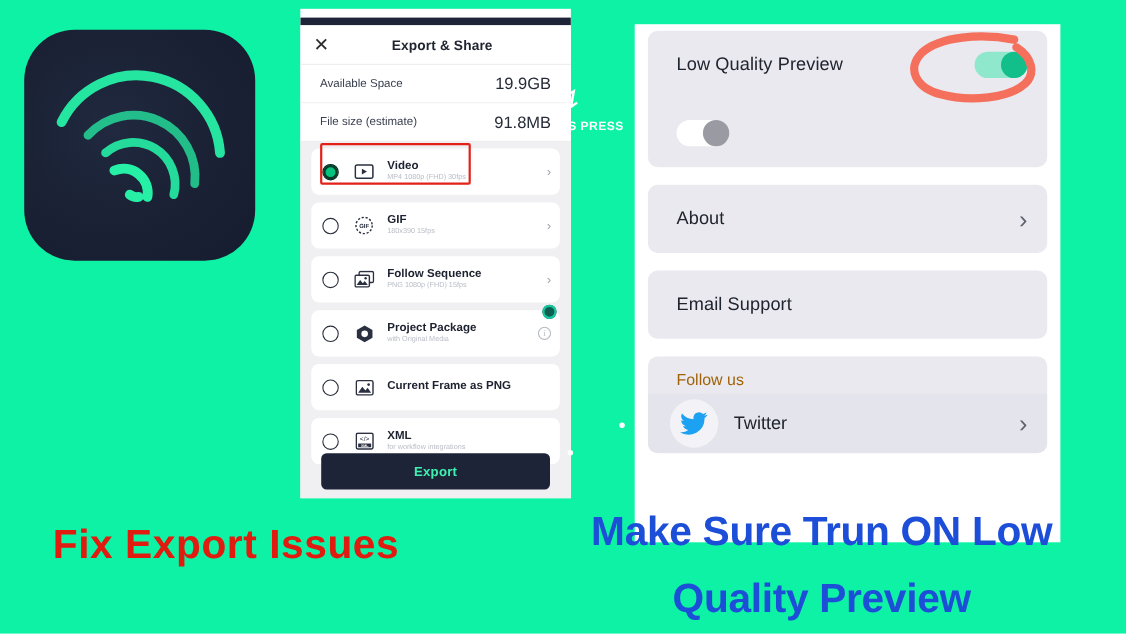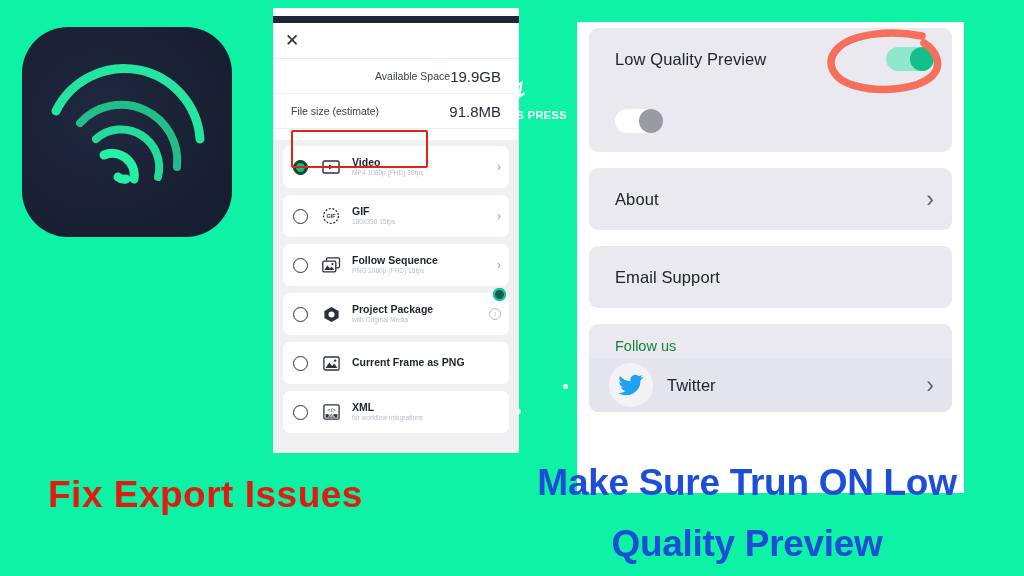--- a/index.html
+++ b/index.html
@@ -65,27 +65,27 @@
   }
 
   .info-row {
     position: absolute; left: 0;
     width: 100%; height: 35px;
     display: flex; align-items: center;
     padding: 0 18px;
     background: #fff;
     border-bottom: 1px solid #eeeeee;
   }
-  .info-row.r1 { top: 51px; text-align: right; }
+  .info-row.r1 { top: 51px; }
   .info-row.r2 { top: 86px; }
   .info-label { flex: 1; font-size: 10.5px; color: #3a4050; }
   .info-value { font-size: 15px; color: #262b38; font-weight: 500; }
 
   .options-area {
-    position: absolute; left: 0; top: 132px;
+    position: absolute; left: 0; top: 121px;
     width: 100%; bottom: 0;
     background: #f0f0f2;
     padding: 6px 10px 0 10px;
   }
   .opt-card {
     position: relative;
     background: #ffffff;
     border-radius: 7px;
     height: 42px;
     margin-bottom: 7px;
@@ -238,21 +238,21 @@
   .chev-big {
     flex: 0 0 auto;
     color: #5d636f;
     font-size: 23px;
     line-height: 1;
     font-weight: 300;
   }
   .follow-head {
     padding: 14px 26px 4px 26px;
     font-size: 14.5px;
-    color: #15803d;
+    color: #a16207;
   }
   .social-row {
     height: 54px;
     display: flex; align-items: center;
     padding: 0 18px 0 20px;
     background: #e4e4ec;
     justify-content: space-between;
   }
   .avatar {
     width: 44px; height: 44px; border-radius: 50%;
@@ -312,20 +312,21 @@
         <path d="M 96 150 A 10 10 0 0 0 104 152" stroke="#26f0a6" stroke-width="9"></path>
       </g>
     </svg>
   </div>
 
   <div class="panel-left">
     <div class="topbar"></div>
 
     <div class="sheet-header">
       <div class="close-x">✕</div>
+      <div class="sheet-title">Export &amp; Share</div>
     </div>
 
     <div class="info-row r1">
       <span class="info-label">Available Space</span>
       <span class="info-value">19.9GB</span>
     </div>
     <div class="info-row r2">
       <span class="info-label">File size (estimate)</span>
       <span class="info-value">91.8MB</span>
     </div>
@@ -423,20 +424,21 @@
         </div>
         <div class="opt-text">
           <div class="opt-title">XML</div>
           <div class="opt-sub">for workflow integrations</div>
         </div>
         <div class="chev"></div>
       </div>
 
     </div>
 
+    <div class="export-btn">Export</div>
   </div>
 
   <div class="red-rect"></div>
 
   <div class="watermark">
     <span class="wm-glyph">↯</span>
     <span class="wm-text">MS PRESS</span>
   </div>
   <div class="dot d1"></div>
   <div class="dot d2"></div>

